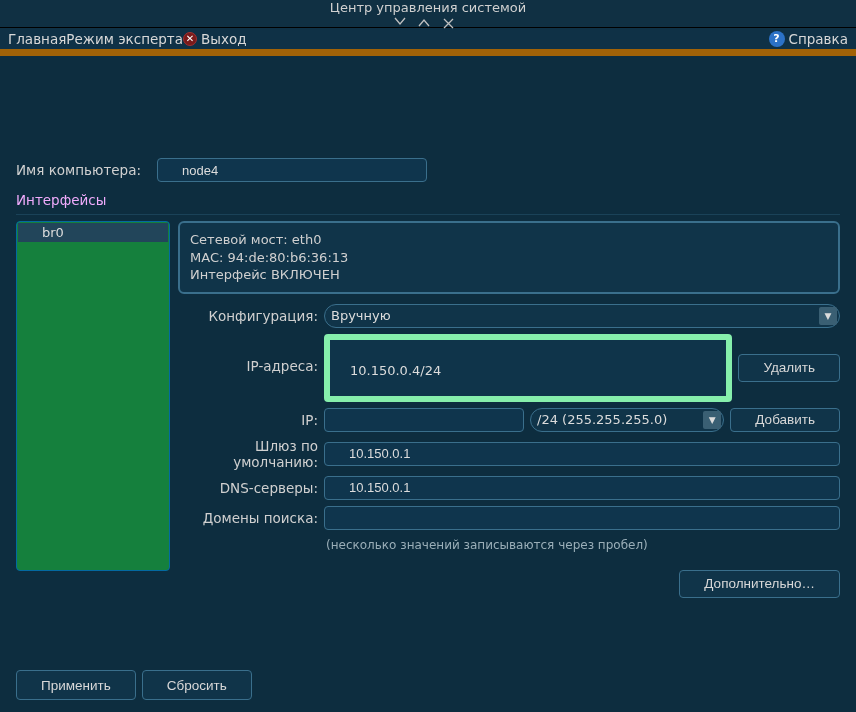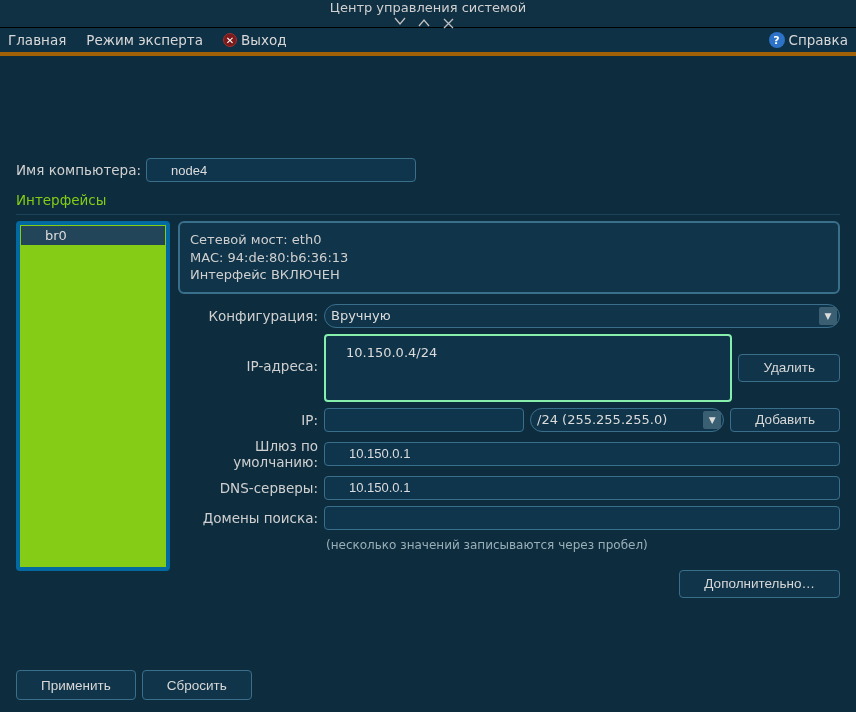--- a/index.html
+++ b/index.html
@@ -50,59 +50,58 @@
     font-size: 14px;
   }
 
   
   .menubar {
     height: 28px;
     background: #0f3146;
     display: flex;
     align-items: center;
     padding: 0 8px;
-    gap: 20px;
-    border-bottom: 4px solid #a16207;
+    border-bottom: 7px solid #a16207;
     font-size: 13.5px;
   }
   .menubar .mitem { color: #d8d8d8; cursor: pointer; display:flex;align-items:center;gap:4px;}
   .menubar .spacer { flex:1; }
   .menubar .icon-red { width:14px;height:14px;border-radius:50%;background:#7a1a1a;border:1px solid #a03030;display:inline-flex;align-items:center;justify-content:center;font-size:10px;color:#fff;}
   .menubar .icon-blue { width:16px;height:16px;border-radius:50%;background:#2c72c7;display:inline-flex;align-items:center;justify-content:center;font-size:11px;color:#fff;font-weight:bold;}
 
   
   .content {
     padding: 6px 16px 12px 16px;
     background: #0d2d3f;
     height: calc(100% - 56px);
     display:flex;
     flex-direction:column;
   }
 
   .toprow {
     display:flex;
     align-items:center;
-    gap:5px;
+    gap:16px;
     margin-top: 96px;
     margin-bottom: 10px;
   }
   .label { color:#d0d0d0; font-size:13.5px; }
 
   .text-input {
     height: 24px;
     background: #0f354d;
     border: 1px solid #3a6f8c;
     border-radius: 4px;
     color: #dcdcdc;
     padding: 2px 24px;
     font-size: 13px;
   }
 
   .section-label {
-    color:#84cc16;
+    color:#f0abfc;
     font-size:13.5px;
     font-weight: normal;
     margin-bottom:4px;
   }
 
   .hr {
     height:1px;
     background:#1a4258;
     margin: 2px 0 6px 0;
     border:none;
@@ -111,22 +110,22 @@
   .cols {
     display:flex;
     gap:8px;
     flex:1;
     min-height:0;
   }
 
   .iface-list {
     width: 154px;
     height: 350px;
-    background: #84cc16;
-    border: 4px solid #0369a1;
+    background: #15803d;
+    border: 1px solid #0369a1;
     border-radius: 4px;
     padding: 1px;
   }
   .iface-list .item {
     padding: 2px 24px;
     color:#dcdcdc;
     cursor:pointer;
     font-size:13px;
   }
   .iface-list .item.selected {
@@ -186,23 +185,23 @@
     background:#3a5f73;
     border-radius:2px;
     display:flex;align-items:center;justify-content:center;
     font-size:9px;
   }
 
   .ip-list {
     flex:1;
     height:68px;
     background:#0f344a;
-    border:2px solid #86efac;
+    border:6px solid #86efac;
     border-radius:4px;
-    padding:9px 20px;
+    padding:23px 20px;
     color:#dcdcdc;
     font-size:13px;
   }
 
   .btn {
     height:24px;
     padding: 2px 24px;
     background:#103449;
     border:1px solid #3a6f8c;
     border-radius:4px;

